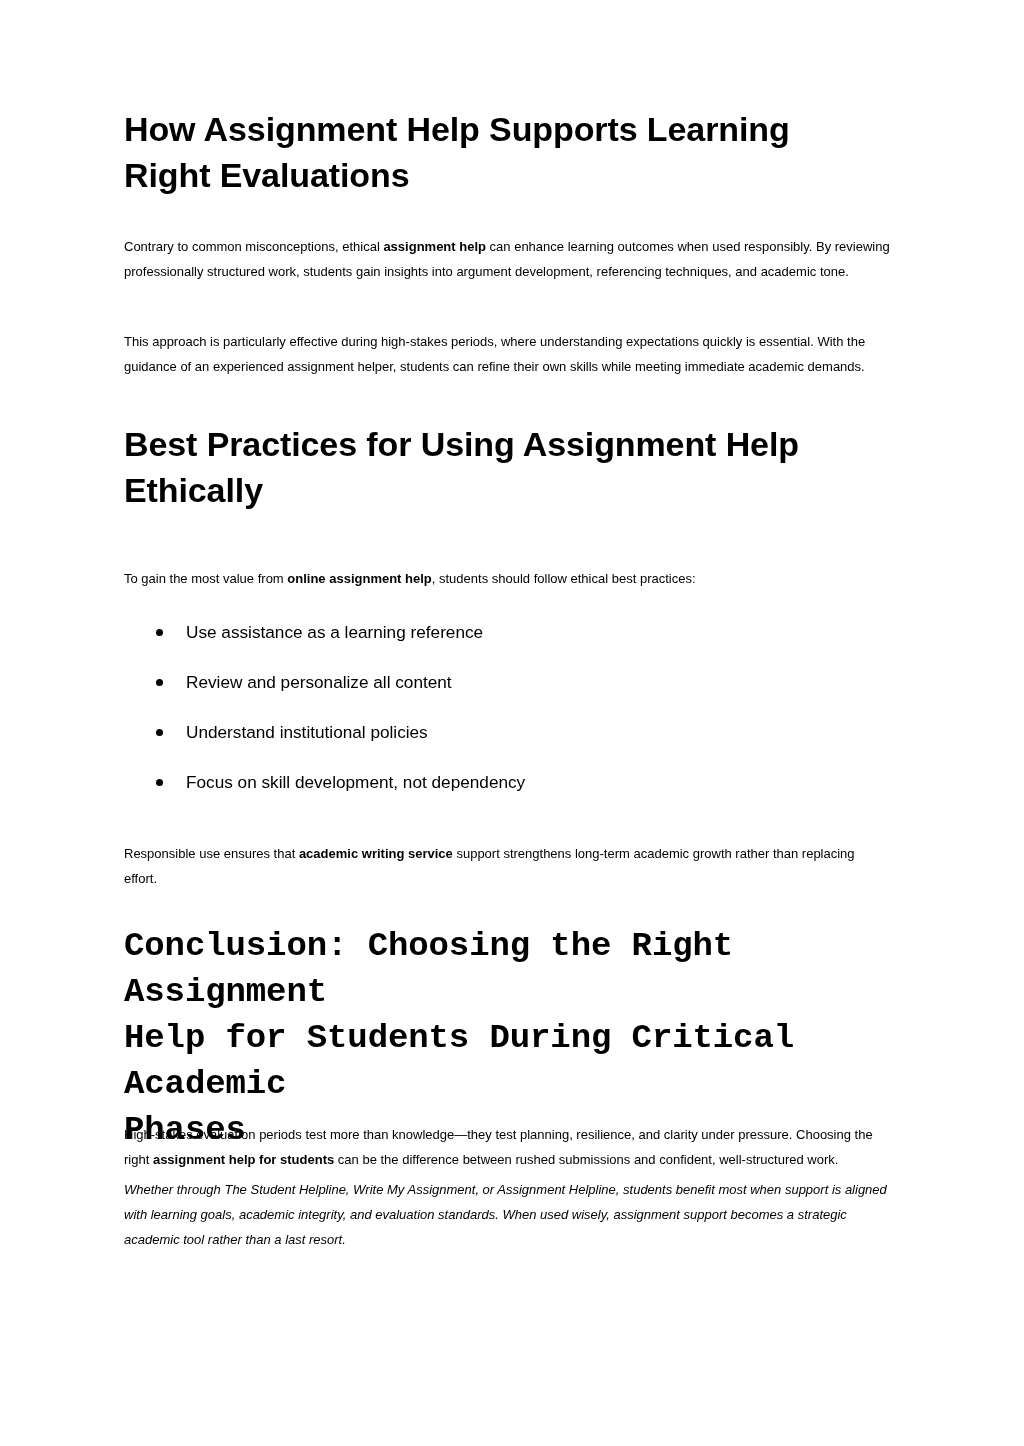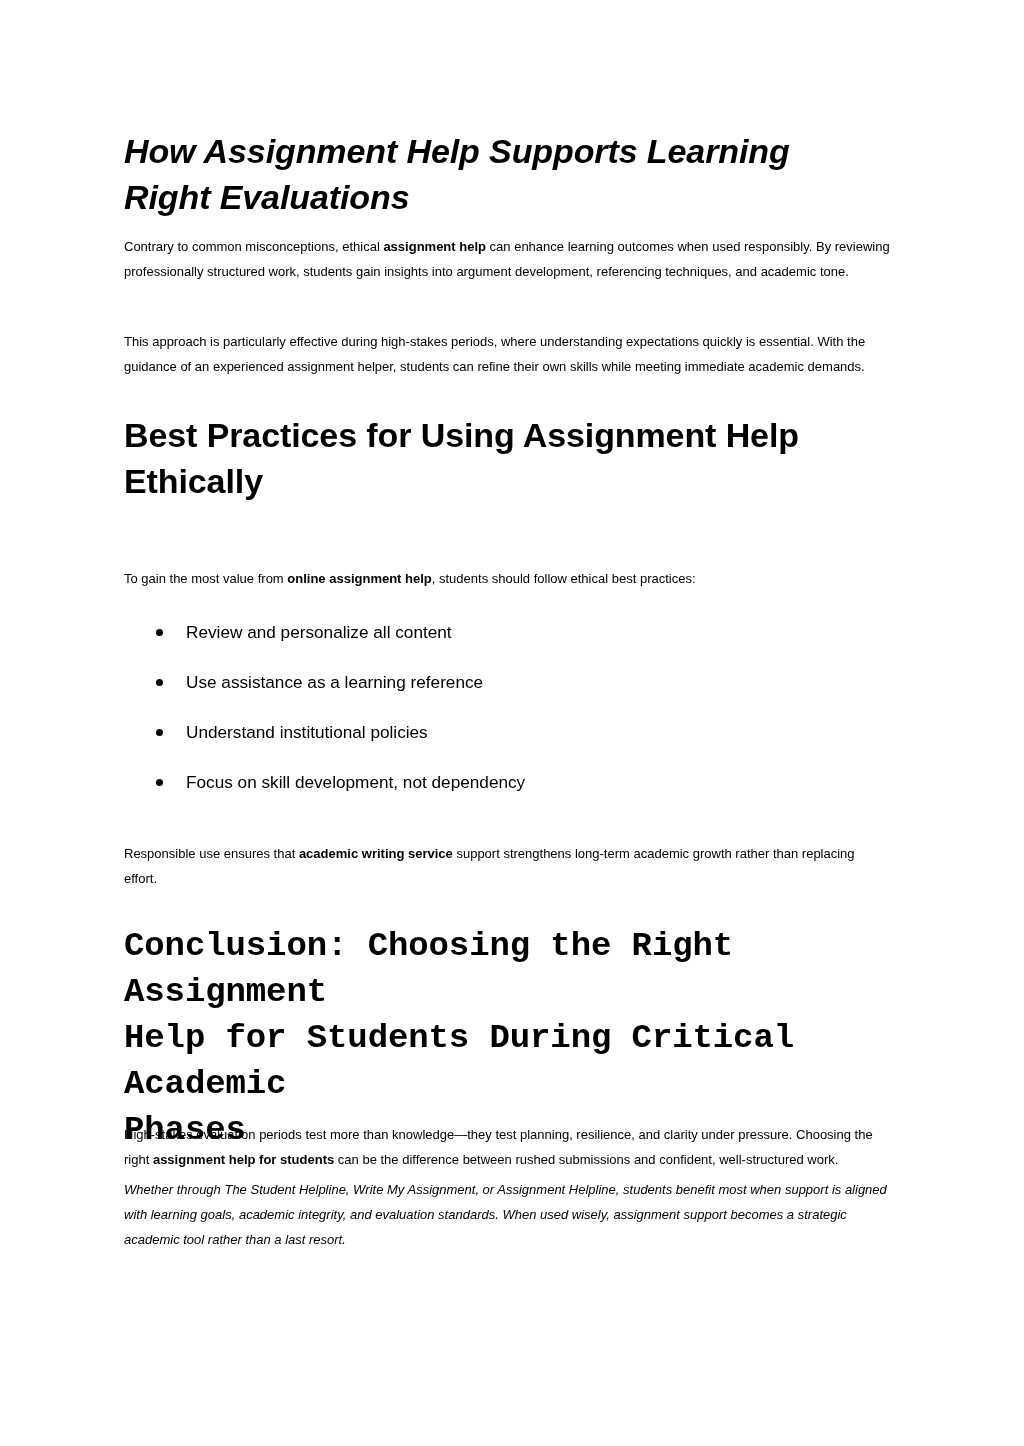--- a/index.html
+++ b/index.html
@@ -24,24 +24,24 @@
       line-height: 46px;
       margin: 0;
       letter-spacing: -0.1px;
     }
     p {
       font-size: 13px;
       line-height: 25px;
       margin: 0;
     }
     b { font-weight: bold; }
-    .h-1 { position: absolute; top: 128px; font-style: italic; }
+    .h-1 { position: absolute; top: 106px; }
     .p-1 { position: absolute; top: 234px; }
     .p-2 { position: absolute; top: 329px; }
-    .h-2 { position: absolute; top: 412px; }
+    .h-2 { position: absolute; top: 421px; }
     .p-3 { position: absolute; top: 566px; }
     ul.bullets {
       position: absolute;
       top: 620px;
       list-style: none;
       margin: 0;
       padding: 0;
     }
     ul.bullets li {
       position: relative;
@@ -87,25 +87,25 @@
     <span>Ethically</span>
   </h1>
 
   <p class="p-3" style="width:760px;">
     <span>To gain the most value from </span><b>online assignment help</b><span>, students should follow ethical best practices:</span>
   </p>
 
   <ul class="bullets">
     <li>
       <span class="dot"></span>
-      <span>Review and personalize all content</span>
+      <span>Use assistance as a learning reference</span>
     </li>
     <li>
       <span class="dot"></span>
-      <span>Use assistance as a learning reference</span>
+      <span>Review and personalize all content</span>
     </li>
     <li>
       <span class="dot"></span>
       <span>Understand institutional policies</span>
     </li>
     <li>
       <span class="dot"></span>
       <span>Focus on skill development, not dependency</span>
     </li>
   </ul>

